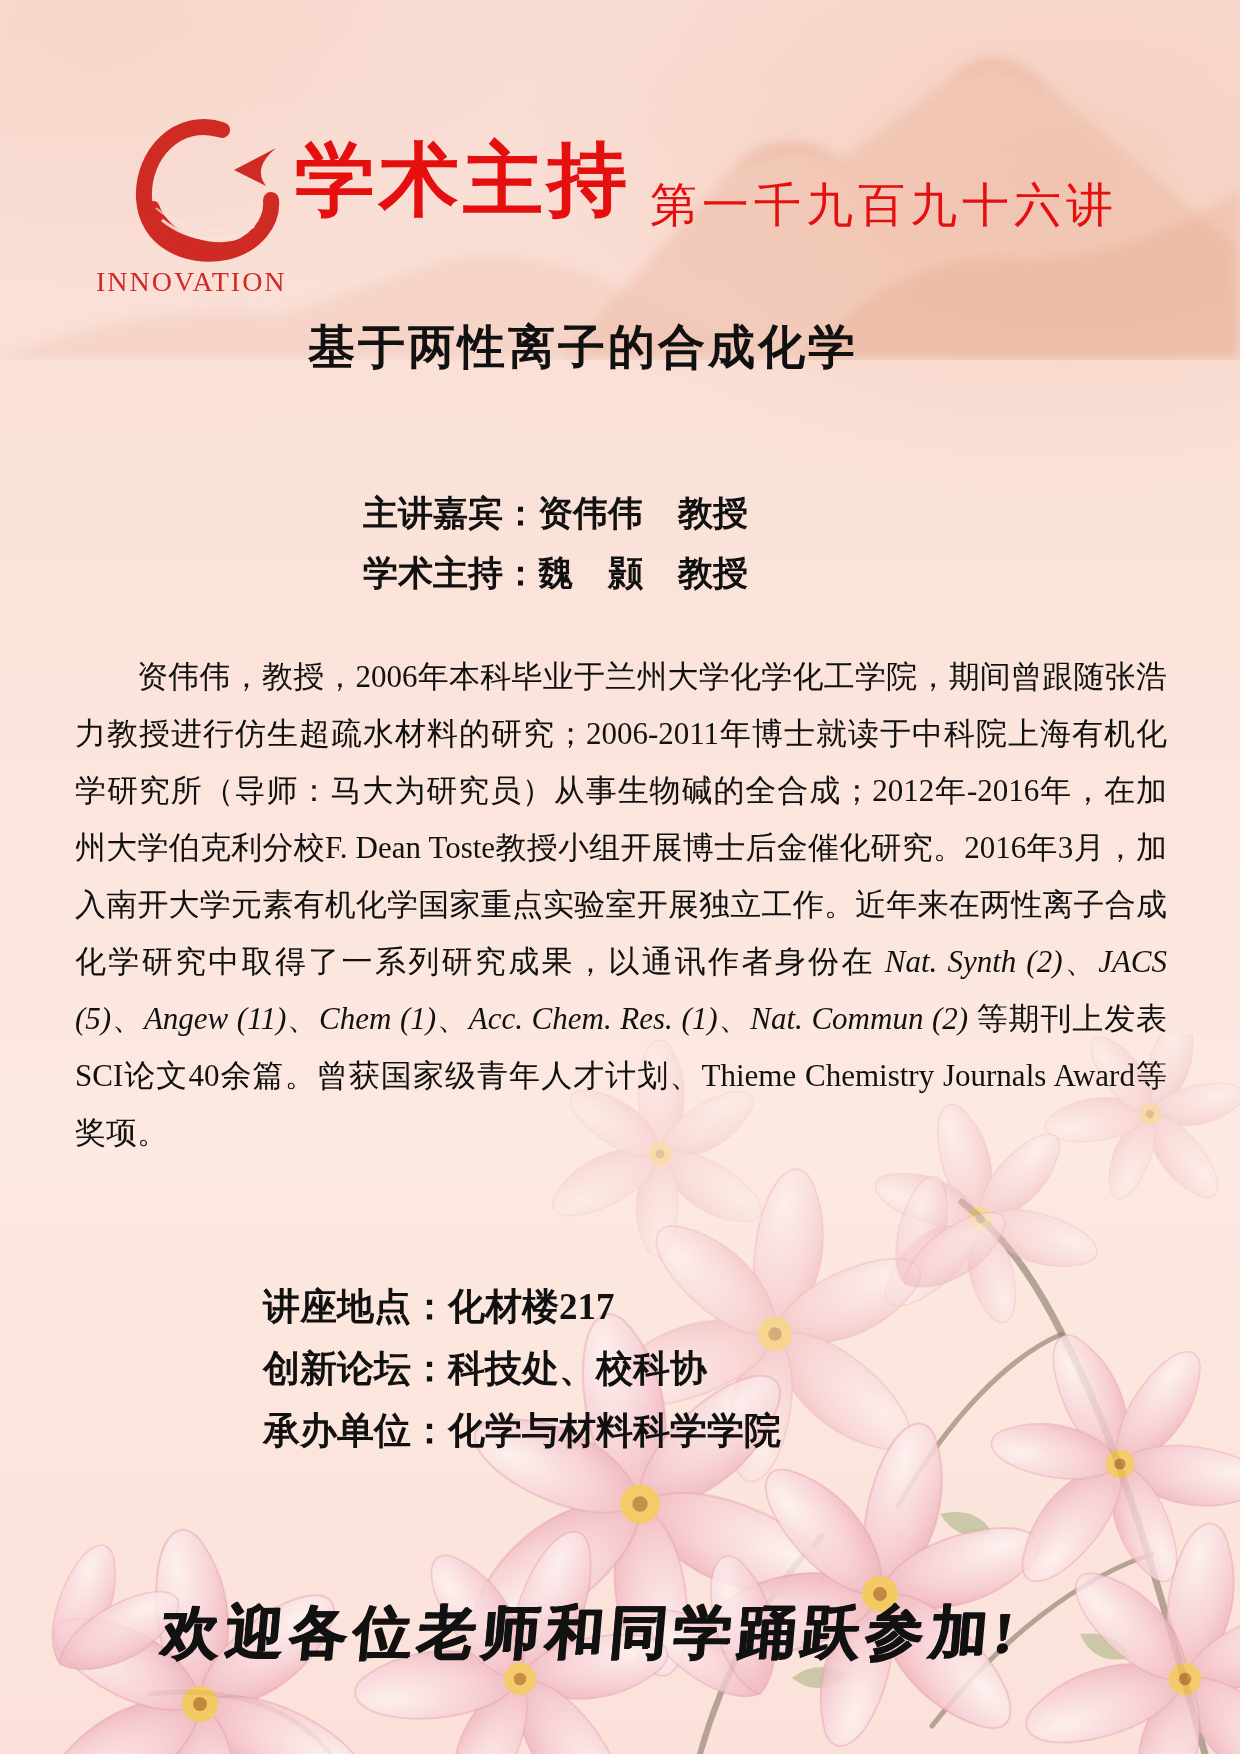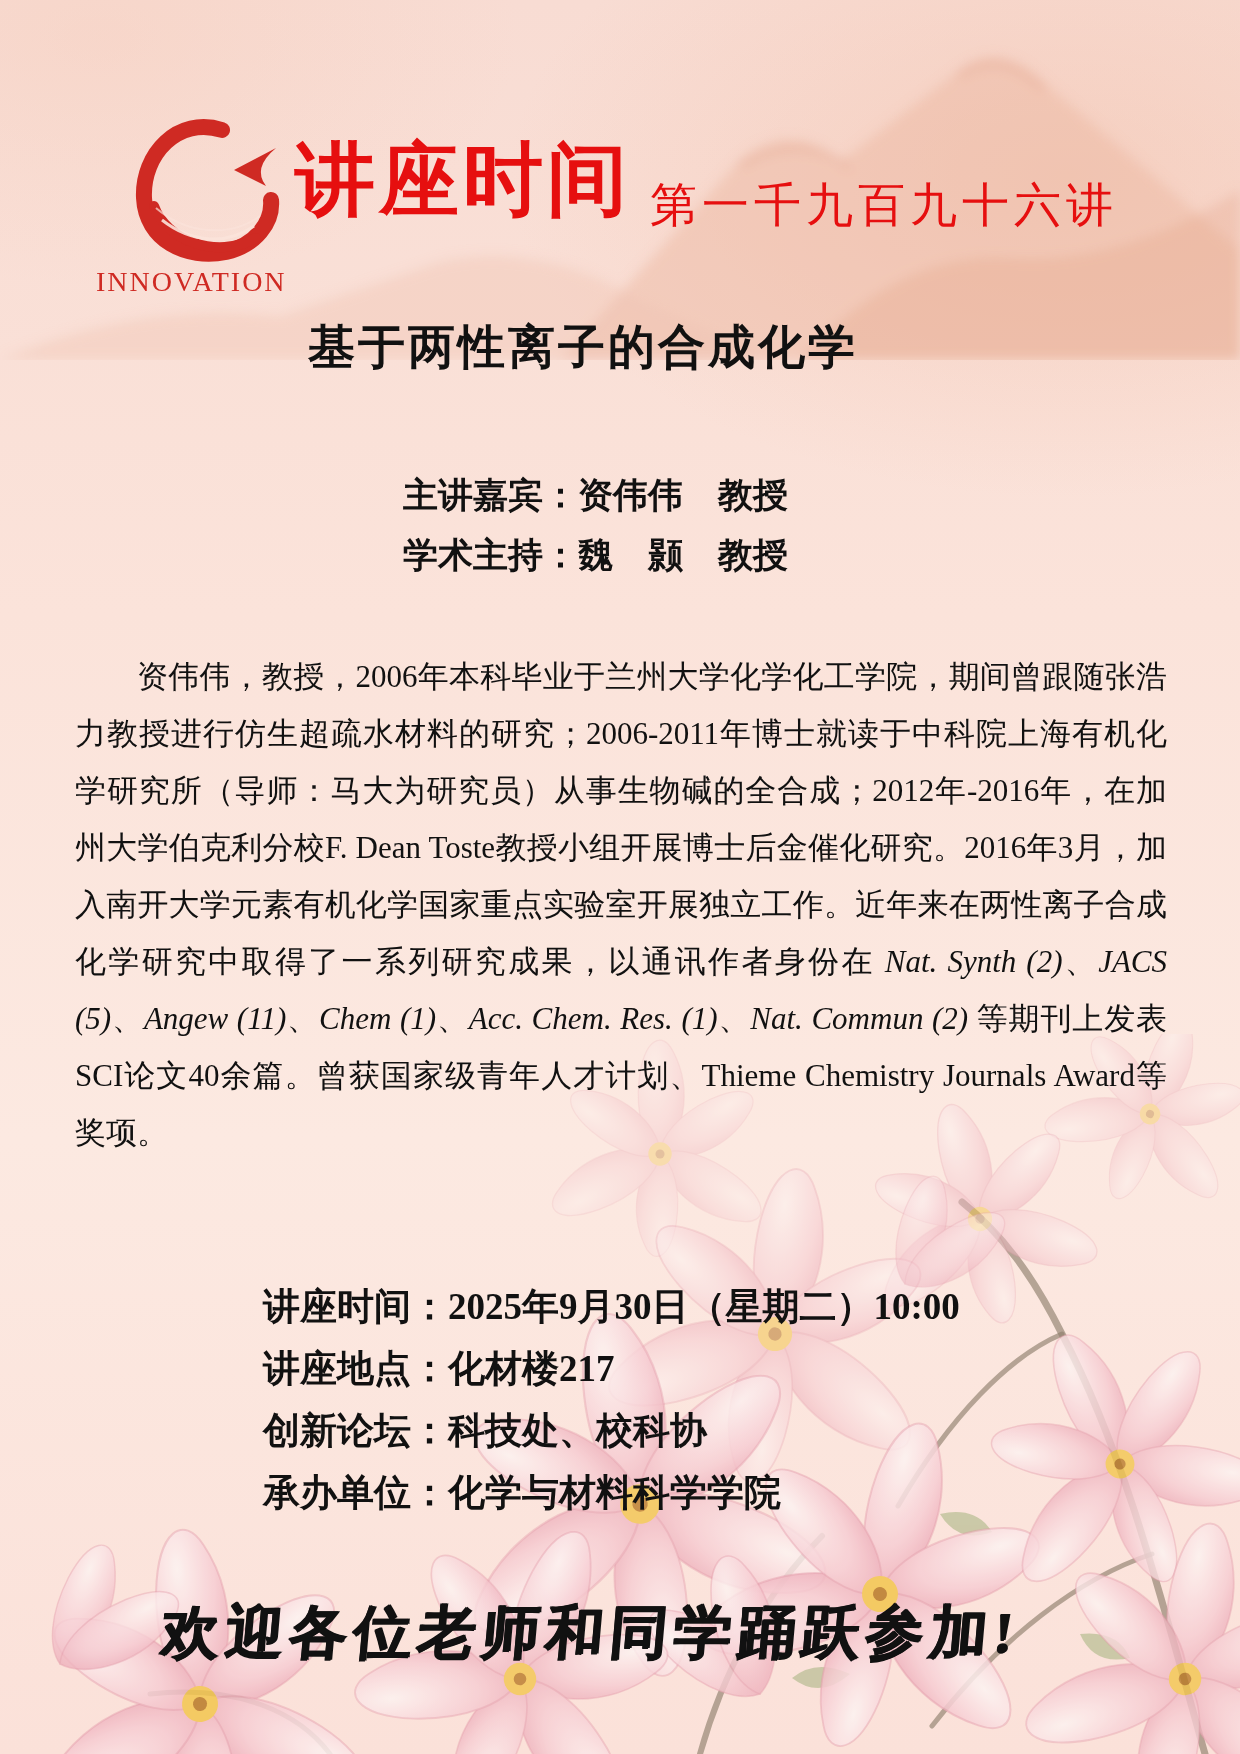--- a/index.html
+++ b/index.html
@@ -48,24 +48,23 @@
     font-size:47px;font-weight:400;
     letter-spacing:5px;
     color:var(--accent-red);
   }
   .lecture-title{
     position:absolute;left:308px;top:316px;
     font-size:47px;font-weight:600;
     letter-spacing:3px;
   }
   .speakers{
-    position:absolute;left:363px;top:466px;
+    position:absolute;left:363px;top:484px;
     font-size:35px;font-weight:700;
     line-height:60px;
-    margin-left:40px;
   }
   .bio{
     position:absolute;left:75px;top:648px;width:1092px;
     font-size:31px;line-height:57px;
     text-align:justify;text-indent:2em;
   }
   .bio em{font-style:italic;}
   .details{
     position:absolute;left:263px;top:1276px;
     font-size:37px;font-weight:700;
@@ -155,34 +154,33 @@
     <svg width="160" height="150" viewBox="0 0 160 150" aria-hidden="true">
       <path d="M96 18 C 52 4 16 42 18 86 C 20 128 60 148 100 140 C 130 133 147 110 145 88" stroke="var(--logo-red)" stroke-width="16" fill="none" stroke-linecap="round"></path>
       <path d="M28 94 C 40 128 90 148 130 126" stroke="var(--logo-red)" stroke-width="10" fill="none" stroke-linecap="round"></path>
       <path d="M150 36 L 108 58 L 140 74 Q 126 56 150 36 Z" fill="var(--logo-red)"></path>
       <path d="M36 108 C 64 130 100 134 128 114" stroke="#fbe3da" stroke-width="3" fill="none" opacity="0.9"></path>
       <path d="M30 96 C 60 122 104 126 134 104" stroke="#fbe3da" stroke-width="2" fill="none" opacity="0.7"></path>
     </svg>
     <div class="logo-wordmark">INNOVATION</div>
   </div>
 
-  <h1 class="forum-title">讲座时间</h1>
+  <h1 class="forum-title">学术主持</h1>
   <div class="lecture-number">第一千九百九十六讲</div>
 
   <h2 class="lecture-title">基于两性离子的合成化学</h2>
 
   <div class="speakers">
     <p>主讲嘉宾：资伟伟　教授</p>
     <p>学术主持：魏　颢　教授</p>
   </div>
 
   <p class="bio"><span>资伟伟，教授，2006年本科毕业于兰州大学化学化工学院，期间曾跟随张浩力教授进行仿生超疏水材料的研究；2006-2011年博士就读于中科院上海有机化学研究所（导师：马大为研究员）从事生物碱的全合成；2012年-2016年，在加州大学伯克利分校F. Dean Toste教授小组开展博士后金催化研究。2016年3月，加入南开大学元素有机化学国家重点实验室开展独立工作。近年来在两性离子合成化学研究中取得了一系列研究成果，以通讯作者身份在 </span><em>Nat. Synth (2)</em><span>、</span><em>JACS (5)</em><span>、</span><em>Angew (11)</em><span>、</span><em>Chem (1)</em><span>、</span><em>Acc. Chem. Res. (1)</em><span>、</span><em>Nat. Commun (2)</em><span> 等期刊上发表SCI论文40余篇。曾获国家级青年人才计划、Thieme Chemistry Journals Award等奖项。</span></p>
 
   <div class="details">
-    <p>讲座时间：2025年9月30日（星期二）10:00</p>
     <p>讲座地点：化材楼217</p>
     <p>创新论坛：科技处、校科协</p>
     <p>承办单位：化学与材料科学学院</p>
   </div>
 
   <div class="welcome">欢迎各位老师和同学踊跃参加!</div>
 
 </div>
 
 </body></html>

